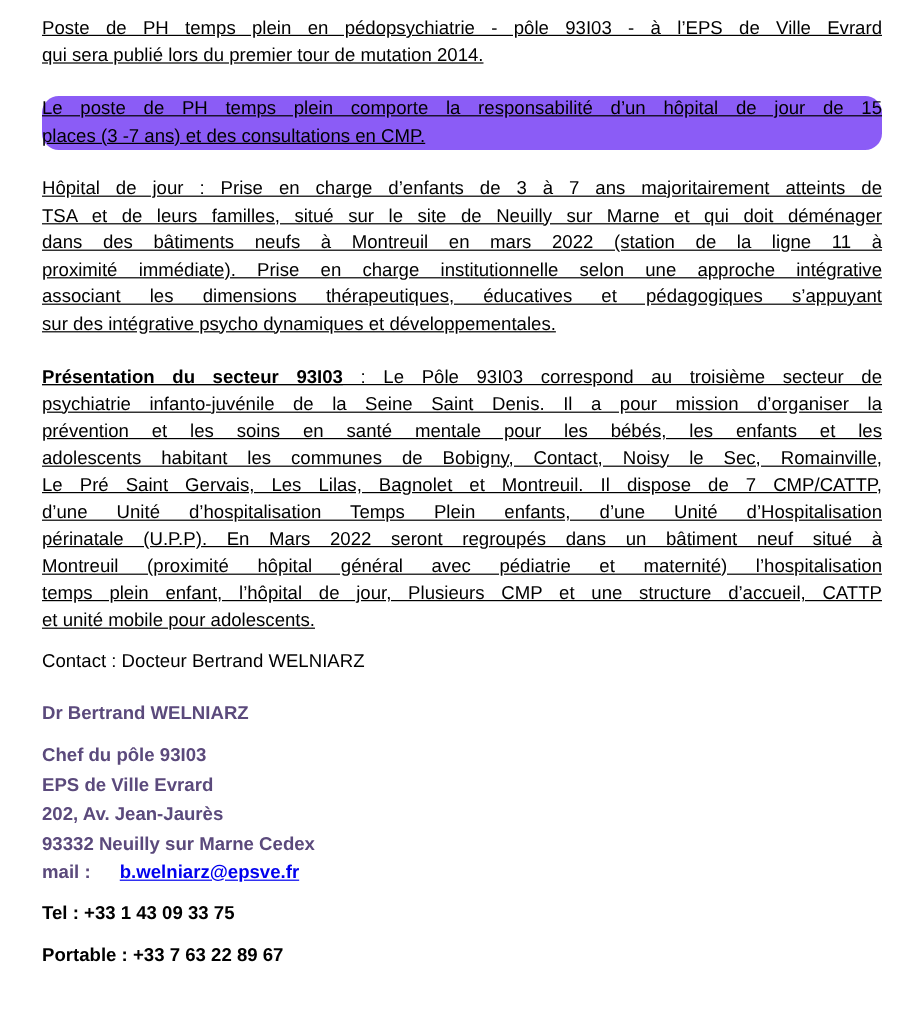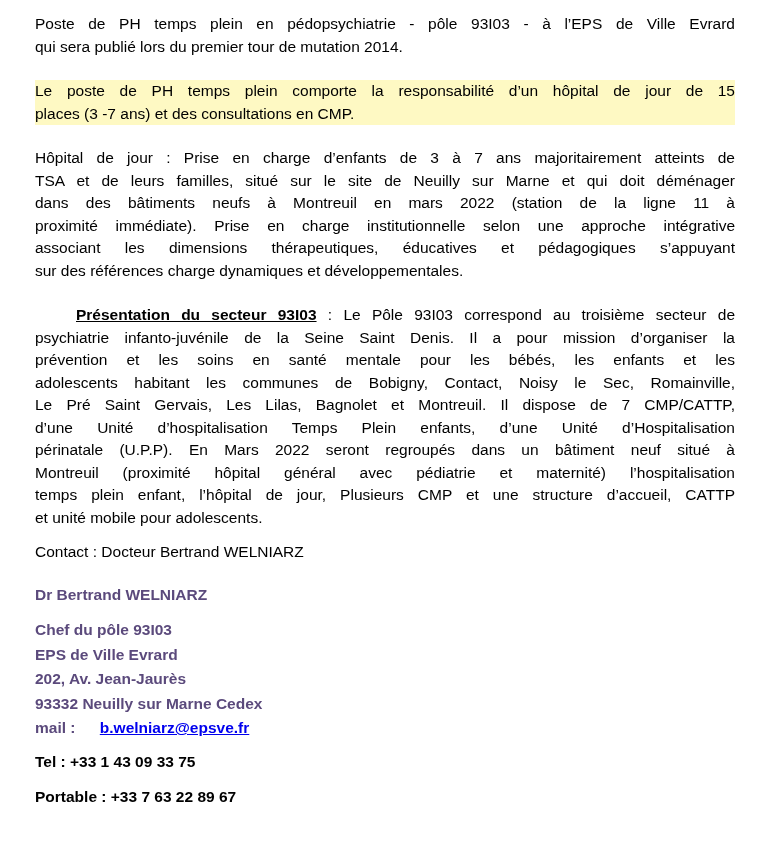--- a/index.html
+++ b/index.html
@@ -7,26 +7,26 @@
     width: 768px;
     min-height: 843px;
     box-sizing: border-box;
     padding: 13px 33px 0 35px;
     font-family: "Liberation Sans", sans-serif;
     font-size: 15.5px;
     line-height: 22.5px;
     color: #000000;
     background: #ffffff;
   }
-  .para { margin: 0 0 22px 0; }
+  .para { margin: 0 0 22px 0; text-decoration: underline; }
   .line { min-height: 22.5px; }
   
   .fill { text-align: justify; text-align-last: justify; }
-  .shaded { background: #fef9c3; }
-  .lead { font-weight: 700; text-decoration: underline; margin-left: 41px; }
+  .shaded { background: #8b5cf6; border-radius: 14px; }
+  .lead { font-weight: 700; text-decoration: underline; }
   .para-secteur { margin-bottom: 12px; }
   .contact-line { margin: 0 0 20px 0; }
   .sig-name { color: #5b4a7c; font-weight: 700; margin: 0 0 12px 0; }
   .sig-block { color: #5b4a7c; font-weight: 700; line-height: 24.5px; margin: 0 0 10px 0; }
   a.mail { color: #0000ee; font-weight: 700; text-decoration: underline; cursor: pointer; margin-left: 20px; }
   .tel-line { font-weight: 700; margin: 0 0 12.5px 0; }
 </style>
 </head>
 <body>
 
@@ -41,21 +41,21 @@
     <div class="line fill">Le poste de PH temps plein comporte la responsabilité d’un hôpital de jour de 15</div>
     <div class="line">places (3 -7 ans) et des consultations en CMP.</div>
   </div>
 
   <div class="para">
     <div class="line fill">Hôpital de jour : Prise en charge d’enfants de 3 à 7 ans majoritairement atteints de</div>
     <div class="line fill">TSA et de leurs familles, situé sur le site de Neuilly sur Marne et qui doit déménager</div>
     <div class="line fill">dans des bâtiments neufs à Montreuil en mars 2022 (station de la ligne 11 à</div>
     <div class="line fill">proximité immédiate). Prise en charge institutionnelle selon une approche intégrative</div>
     <div class="line fill">associant les dimensions thérapeutiques, éducatives et pédagogiques s’appuyant</div>
-    <div class="line">sur des références charge dynamiques et développementales.</div>
+    <div class="line">sur des intégrative psycho dynamiques et développementales.</div>
   </div>
 
   <div class="para para-secteur">
     <div class="line fill"><span class="lead">Présentation du secteur 93I03</span><span> : Le Pôle 93I03 correspond au troisième secteur de</span></div>
     <div class="line fill">psychiatrie infanto-juvénile de la Seine Saint Denis. Il a pour mission d’organiser la</div>
     <div class="line fill">prévention et les soins en santé mentale pour les bébés, les enfants et les</div>
     <div class="line fill">adolescents habitant les communes de Bobigny, Contact, Noisy le Sec, Romainville,</div>
     <div class="line fill">Le Pré Saint Gervais, Les Lilas, Bagnolet et Montreuil. Il dispose de 7 CMP/CATTP,</div>
     <div class="line fill">d’une Unité d’hospitalisation Temps Plein enfants, d’une Unité d’Hospitalisation</div>
     <div class="line fill">périnatale (U.P.P). En Mars 2022 seront regroupés dans un bâtiment neuf situé à</div>

